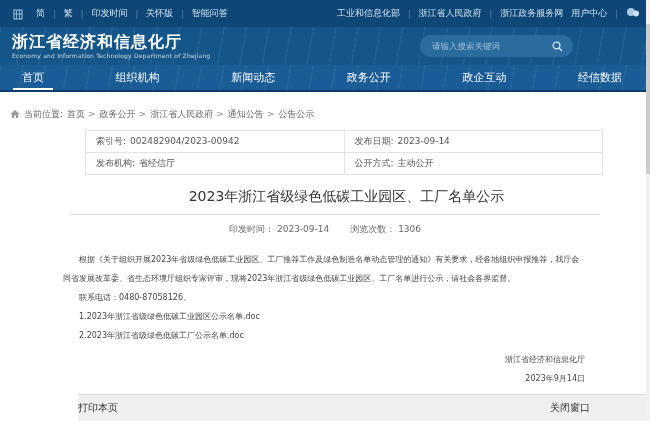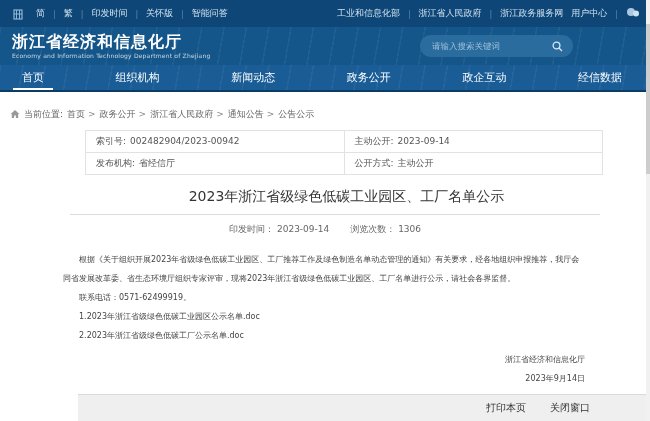--- a/index.html
+++ b/index.html
@@ -51,22 +51,22 @@
   .doc-meta-row { margin-top:8px; text-align:center; font-size:9px; color:#666; }
   .doc-meta-row .grp { margin:0 9px; }
   .doc-meta-row .lbl { margin-right:3px; }
   .doc-body { margin:14px 65px 0 63px; font-size:8px; color:#444; line-height:19px; }
   .doc-body p { text-indent:2em; }
   .attach { cursor:pointer; }
   .signature { text-align:right; margin-top:5px; line-height:19px; color:#444; }
 
   
   .page-footer { position:absolute; left:65px; right:0; bottom:0; height:27px; background:#efefef;
-                 border-top:1px solid #d9d9d9; display:flex; justify-content:flex-end; align-items:flex-start;
-                 padding:6px 60px 0 0; gap:24px;margin-left:13px; }
+                 border-top:1px solid #d9d9d9; display:flex; justify-content:space-between; align-items:flex-start;
+                 padding:6px 60px 0 0; gap:14px;margin-left:13px; }
   .page-footer a { font-size:10px; color:#333; text-decoration:none; }
 
   
   .scrollbar { position:absolute; top:0; right:0; width:4px; height:421px; background:#f1f1f1; }
   .scrollbar .thumb { width:4px; height:150px; margin-top:24px; background:#cdcdcd; }
 </style>
 </head>
 <body>
 
 <div class="page">
@@ -147,21 +147,21 @@
     <a href="#" class="crumb">公告公示</a>
   </div>
 
   <table class="meta-table">
     <tbody>
         <tr>
       <td>
         <span class="lbl">索引号:</span><span>002482904/2023-00942</span>
       </td>
       <td>
-        <span class="lbl">主动公开:</span><span>2023-09-14</span>
+        <span class="lbl">发布日期:</span><span>2023-09-14</span>
       </td>
     </tr>
     <tr>
       <td>
         <span class="lbl">发布机构:</span><span>省经信厅</span>
       </td>
       <td>
         <span class="lbl">公开方式:</span><span>主动公开</span>
       </td>
     </tr>
@@ -170,21 +170,21 @@
 
   <h1 class="doc-title">2023年浙江省级绿色低碳工业园区、工厂名单公示</h1>
   <div class="title-divider"></div>
   <div class="doc-meta-row">
     <span class="grp"><span class="lbl">印发时间：</span><span>2023-09-14</span></span>
     <span class="grp"><span class="lbl">浏览次数：</span><span>1306</span></span>
   </div>
 
   <div class="doc-body">
     <p>根据《关于组织开展2023年省级绿色低碳工业园区、工厂推荐工作及绿色制造名单动态管理的通知》有关要求，经各地组织申报推荐，我厅会同省发展改革委、省生态环境厅组织专家评审，现将2023年浙江省级绿色低碳工业园区、工厂名单进行公示，请社会各界监督。</p>
-    <p>联系电话：0571-62499919。</p>
+    <p>联系电话：0480-87058126。</p>
     <p class="attach">1.2023年浙江省级绿色低碳工业园区公示名单.doc</p>
     <p class="attach">2.2023年浙江省级绿色低碳工厂公示名单.doc</p>
     <div class="signature">
       <div>浙江省经济和信息化厅</div>
       <div>2023年9月14日</div>
     </div>
   </div>
 
   <div class="page-footer">
     <a href="#">打印本页</a>

